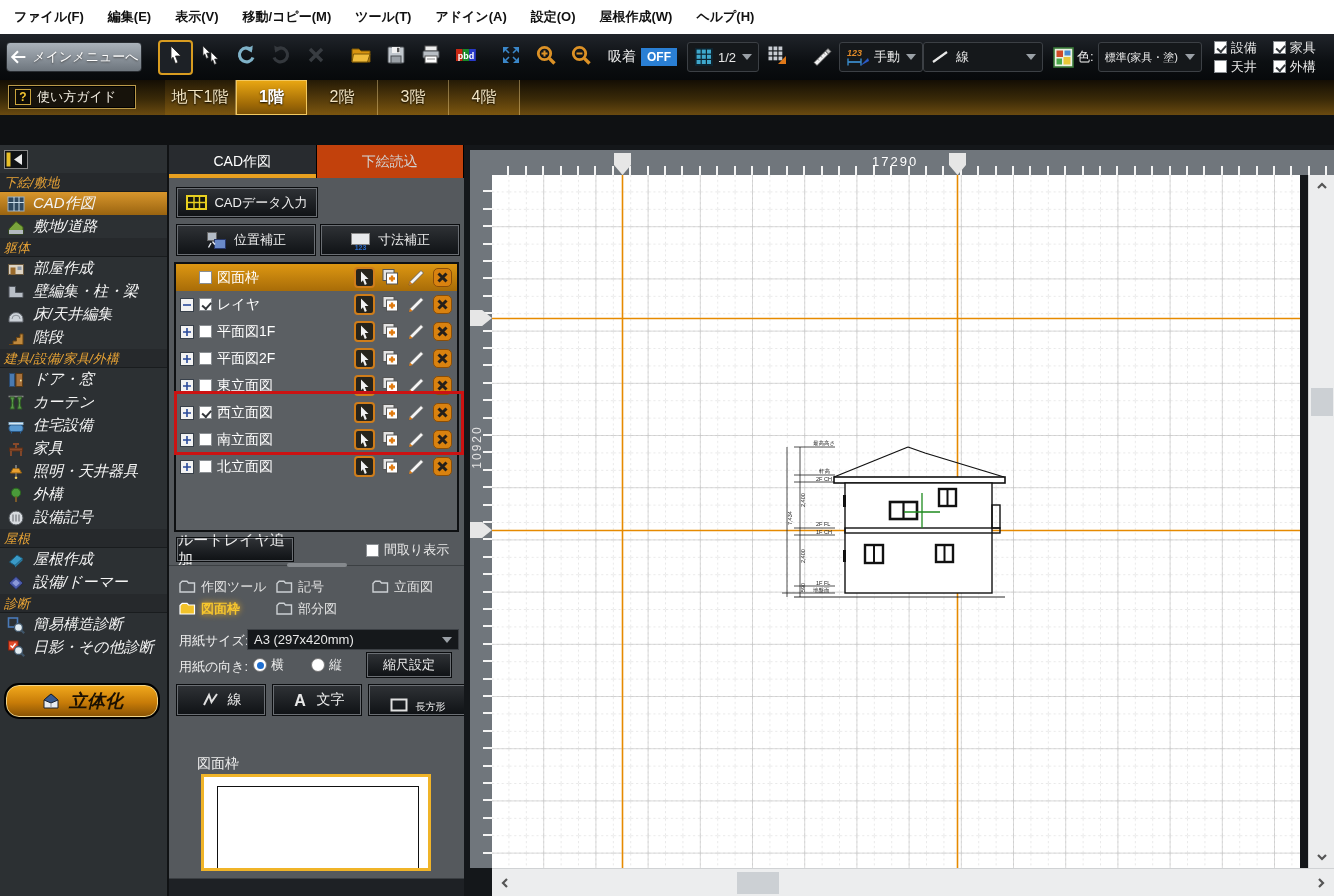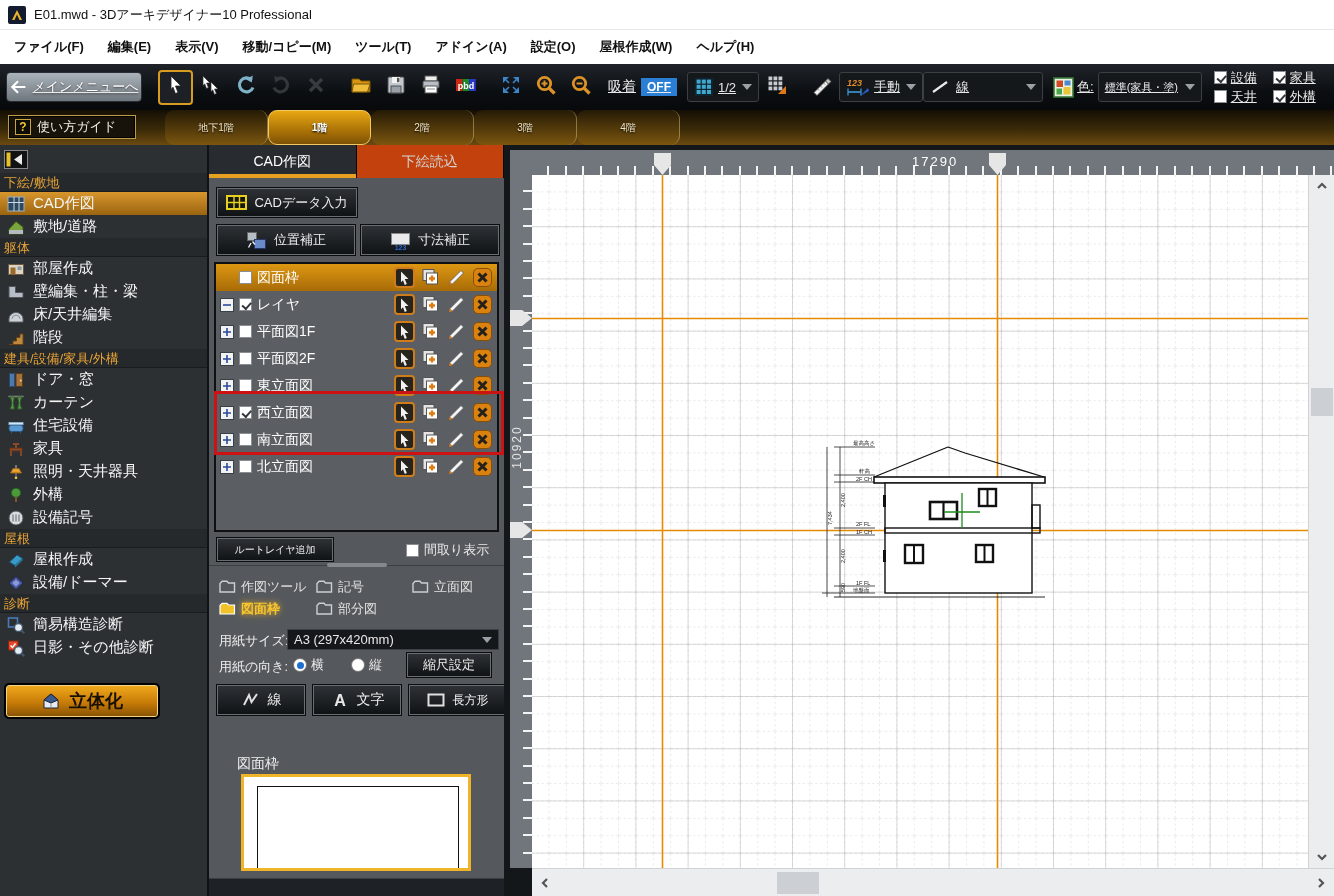--- a/index.html
+++ b/index.html
@@ -4,51 +4,51 @@
 <style>
   html,body{margin:0;padding:0;background:#000;}
   .app{position:relative;width:1334px;height:896px;background:#0f1113;font-family:"Liberation Sans","DejaVu Sans",sans-serif;overflow:hidden;-webkit-font-smoothing:antialiased;}
   .app *{box-sizing:border-box;}
   
   .titlebar{height:30px;background:#ffffff;display:flex;align-items:center;gap:8px;padding-left:8px;font-size:13px;color:#111;border-bottom:1px solid #e8e8e8;}
   .appicon{width:18px;height:18px;background:#141b2e;display:flex;align-items:center;justify-content:center;border-radius:2px;}
   .menubar{height:34px;background:#ffffff;display:flex;align-items:center;font-size:13px;color:#111;padding-left:2px;}
   .menu-item{padding:0 12px;line-height:34px;cursor:default;font-weight:bold;}
   
-  .toolbar{height:46px;background:linear-gradient(#20242a,#0c0f12 60%,#07090b);display:flex;align-items:center;padding:0 6px;color:#e8e8e8;text-decoration:underline;}
+  .toolbar{height:46px;background:linear-gradient(#20242a,#0c0f12 60%,#07090b);display:flex;align-items:center;padding:0 6px;color:#e8e8e8;}
   .tb-btn{width:35px;height:35px;display:flex;align-items:center;justify-content:center;border-radius:4px;flex:0 0 auto;}
   .tb-btn.active{border:2px solid #d89c20;background:#1d2126;}
   .mainmenu-btn{width:136px;height:30px;margin-right:16px;border:1px solid #2a2e33;border-radius:4px;background:linear-gradient(#aab2ba,#6e767e);display:flex;align-items:center;justify-content:center;gap:5px;color:#fff;font-size:13px;text-shadow:0 1px 2px #444;flex:0 0 auto;}
   .tb-gap{width:10px;flex:0 0 auto;}
   .tb-drop{height:30px;background:#15181b;border:1px solid #3c4045;border-radius:3px;display:flex;align-items:center;gap:4px;padding:8px 6px;font-size:13px;flex:0 0 auto;}
   .caret{width:0;height:0;border-left:5px solid transparent;border-right:5px solid transparent;border-top:6px solid #9aa0a6;margin-left:2px;}
   .snapbox{display:flex;align-items:center;gap:5px;font-size:14px;flex:0 0 auto;}
   .snap-badge{background:#2a7fd4;color:#fff;font-weight:bold;font-size:12px;padding:2px 6px;}
   .tb-checks{display:grid;grid-template-rows:repeat(2,17px);grid-auto-flow:column;column-gap:16px;row-gap:2px;margin-left:12px;font-size:13px;}
   .tb-check{display:flex;align-items:center;gap:4px;white-space:nowrap;}
   .cb{width:13px;height:13px;background:#fff;border:1px solid #8a8e92;position:relative;flex:0 0 auto;}
   .cb.checked::after{content:"";position:absolute;left:2px;top:2.5px;width:7px;height:3.5px;border-left:2.3px solid #33373b;border-bottom:2.3px solid #33373b;transform:rotate(-48deg);}
   
   .floorbar{height:35px;background:linear-gradient(#140e04,#3a2a08 55%,#6a4a10);position:relative;display:flex;}
   .guide-btn{position:absolute;left:8px;top:5px;width:128px;height:24px;background:#17130b;border:1px solid #bb9a4a;box-shadow:0 0 0 1px #000 inset;display:flex;align-items:center;gap:6px;padding-left:6px;color:#f2ede2;font-size:13px;}
   .guide-q{width:16px;height:16px;background:#0e0c06;border:1px solid #caa33c;color:#f2c430;font-weight:bold;font-size:12px;display:flex;align-items:center;justify-content:center;}
   .floor-tabs{position:absolute;left:165px;top:0;height:35px;display:flex;}
-  .floor-tab{width:103px;height:35px;display:flex;align-items:center;justify-content:center;font-size:10px;color:#f2e4c2;background:linear-gradient(#241a06,#7c560f);border-right:1px solid rgba(250,220,150,.4);text-shadow:0 1px 2px #000;border-radius:9px;}
+  .floor-tab{width:71px;height:35px;display:flex;align-items:center;justify-content:center;font-size:16px;color:#f2e4c2;background:linear-gradient(#241a06,#7c560f);border-right:1px solid rgba(250,220,150,.4);text-shadow:0 1px 2px #000;}
   .floor-tab.active{background:linear-gradient(#e8a612,#a06a06 70%,#7c5206);color:#fff;font-weight:bold;border:1px solid #f2c860;}
   
   .content{position:absolute;top:145px;left:0;width:1334px;height:751px;display:flex;}
   
-  .sidebar{width:207px;background:#2c3033;position:relative;flex:0 0 auto;}
+  .sidebar{width:167px;background:#2c3033;position:relative;flex:0 0 auto;font-style:italic;}
   .sb-header{color:#e8a335;font-size:13px;height:19px;line-height:19px;padding-left:4px;border-bottom:1px solid #191c1e;background:#26292c;}
   .sb-item{display:flex;align-items:center;gap:8px;height:23px;padding-left:7px;font-size:15px;color:#f4f4f4;white-space:nowrap;}
   .sb-item.selected{background:linear-gradient(#d8962c,#9a6410);}
   .sb-icon{width:18px;height:18px;flex:0 0 auto;display:flex;}
   .sb-list{position:absolute;top:28px;left:0;right:0;}
   .collapse-btn{position:absolute;left:4px;top:5px;width:24px;height:19px;display:flex;}
-  .solid-btn{position:absolute;left:6px;top:540px;width:152px;height:32px;background:linear-gradient(#f0a81c,#c87c08 55%,#8a5404);border:1px solid #f2d488;border-radius:3px;outline:2px solid #000;display:flex;align-items:center;justify-content:center;gap:8px;color:#1a1002;font-size:18px;font-weight:bold;}
+  .solid-btn{position:absolute;left:6px;top:540px;width:152px;height:32px;background:linear-gradient(#f0a81c,#c87c08 55%,#8a5404);border:1px solid #f2d488;border-radius:13px;outline:2px solid #000;display:flex;align-items:center;justify-content:center;gap:8px;color:#1a1002;font-size:18px;font-weight:bold;}
   
   .panel{width:297px;background:#55595d;position:relative;flex:0 0 auto;border-left:2px solid #101214;}
   .panel-tabs{height:33px;display:flex;background:#26292c;}
   .ptab{flex:1;display:flex;align-items:center;justify-content:center;font-size:14px;color:#d2d2d2;background:#c2410c;border-right:1px solid #000;}
   .ptab.active{background:#282b2f;color:#fff;box-shadow:inset 0 -4px 0 #e8a020;}
   .pbtn{position:absolute;background:linear-gradient(#2e3135,#101316);border:1px solid #6a6e73;outline:1px solid #0a0c0e;color:#eee;font-size:13px;display:flex;align-items:center;justify-content:center;gap:7px;}
   .layers{position:absolute;left:5px;right:5px;top:117px;height:270px;background:#5b5f63;border:2px solid #0e1012;}
   .layer-row{height:27px;display:flex;align-items:center;padding:0 4px;color:#fff;font-size:14px;gap:5px;}
   .layer-row.selected{background:linear-gradient(#dd9712,#a86c08);}
   .exp{width:14px;height:14px;flex:0 0 auto;display:flex;}
@@ -84,28 +84,20 @@
   .vthumb{position:absolute;left:2px;top:213px;width:22px;height:28px;background:#ccd0d4;}
   .hthumb{position:absolute;left:245px;top:3px;width:42px;height:22px;background:#ccd0d4;}
   .scroll-arrow{width:14px;height:14px;display:flex;}
   text.elev{font-size:5.5px;fill:#222;font-family:"Liberation Sans",sans-serif;}
 </style>
 </head>
 <body>
 
 <div class="app">
 
-  <div class="titlebar">
-    <span class="appicon">
-      <svg width="14" height="14" viewBox="0 0 14 14">
-          <path d="M2 12 L7 2 L12 12 L9.5 12 L7 6.5 L4.5 12 Z" fill="#e8b428"></path>
-        </svg>
-    </span>
-    <span>E01.mwd - 3Dアーキデザイナー10 Professional</span>
-  </div>
 
   <div class="menubar" id="menubar">
       <div class="menu-item">ファイル(F)</div>
       <div class="menu-item">編集(E)</div>
       <div class="menu-item">表示(V)</div>
       <div class="menu-item">移動/コピー(M)</div>
       <div class="menu-item">ツール(T)</div>
       <div class="menu-item">アドイン(A)</div>
       <div class="menu-item">設定(O)</div>
       <div class="menu-item">屋根作成(W)</div>
@@ -839,21 +831,21 @@
                 <svg width="21" height="21" viewBox="0 0 21 21">
                   <rect x="1.5" y="1.5" width="18" height="18" rx="4.5" fill="#d9820f" stroke="#8a4e08"></rect>
                   <path d="M6.5 6.5 L14.5 14.5 M14.5 6.5 L6.5 14.5" stroke="#26201a" stroke-width="3"></path>
                 </svg>
               </span>
             </span>
           </div>
         </div>
       <div class="red-annot"></div>
 
-      <div class="pbtn" style="left:8px;top:393px;width:116px;height:23px;font-size:10px">
+      <div class="pbtn" style="left:8px;top:393px;width:116px;height:23px;font-size:15px">
         <span>ルートレイヤ追加</span>
       </div>
       <div class="madori">
         <span class="cb" id="madori-cb"></span>
         <span>間取り表示</span>
       </div>
 
       <div class="pdivider"></div>
       <div class="folders" id="folders">
           <div class="folder-item">
@@ -929,21 +921,21 @@
             <span>線</span>
           </div>
           <div class="pbtn" style="left: 104px; top: 540px; width: 88px; height: 30px; font-size: 14px;">
             <span style="display: flex;">
               <svg width="20" height="18" viewBox="0 0 20 18">
                 <text x="10" y="15" font-size="16" font-weight="bold" fill="#e8e8e8" text-anchor="middle">A</text>
               </svg>
             </span>
             <span>文字</span>
           </div>
-          <div class="pbtn" style="left: 200px; top: 540px; width: 96px; height: 30px; font-size: 12px;">
+          <div class="pbtn" style="left: 200px; top: 540px; width: 96px; height: 30px; font-size: 10px; align-items: flex-end;">
             <span style="display: flex;">
               <svg width="20" height="18" viewBox="0 0 20 18">
                 <rect x="2.5" y="3.5" width="15" height="11" fill="none" stroke="#e0e0e0" stroke-width="2"></rect>
               </svg>
             </span>
             <span>長方形</span>
           </div>
         </div>
 
 

